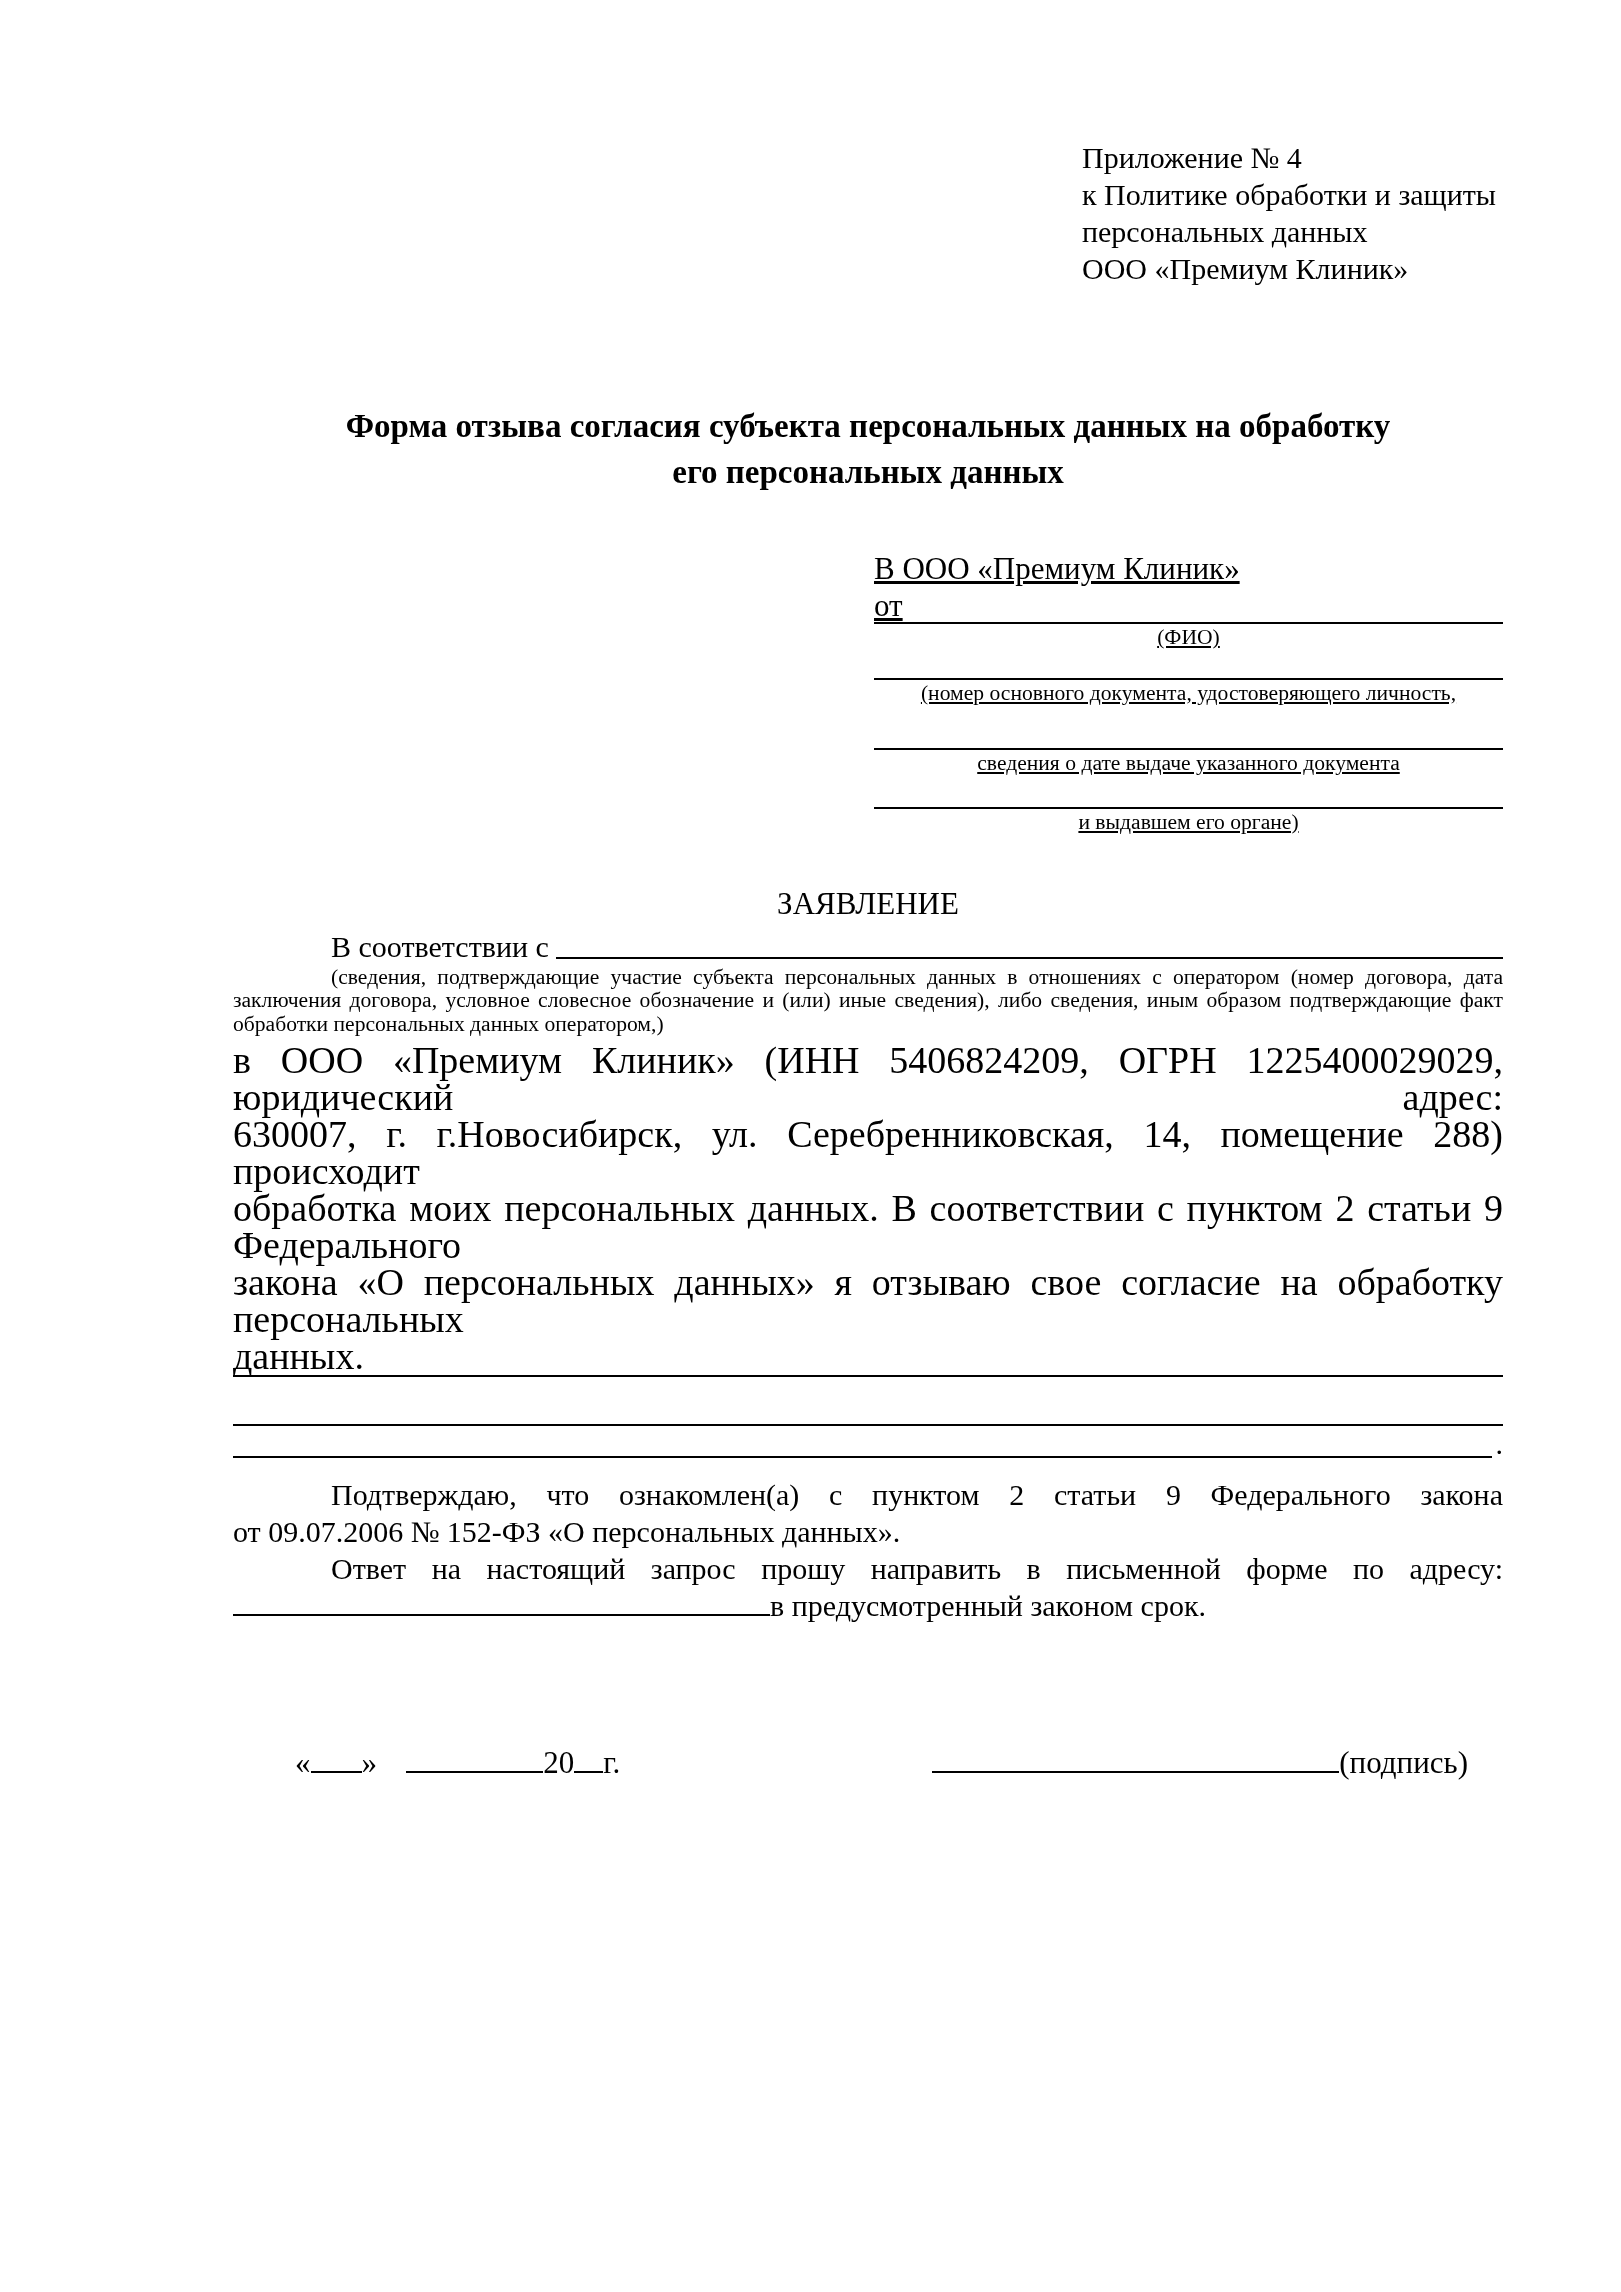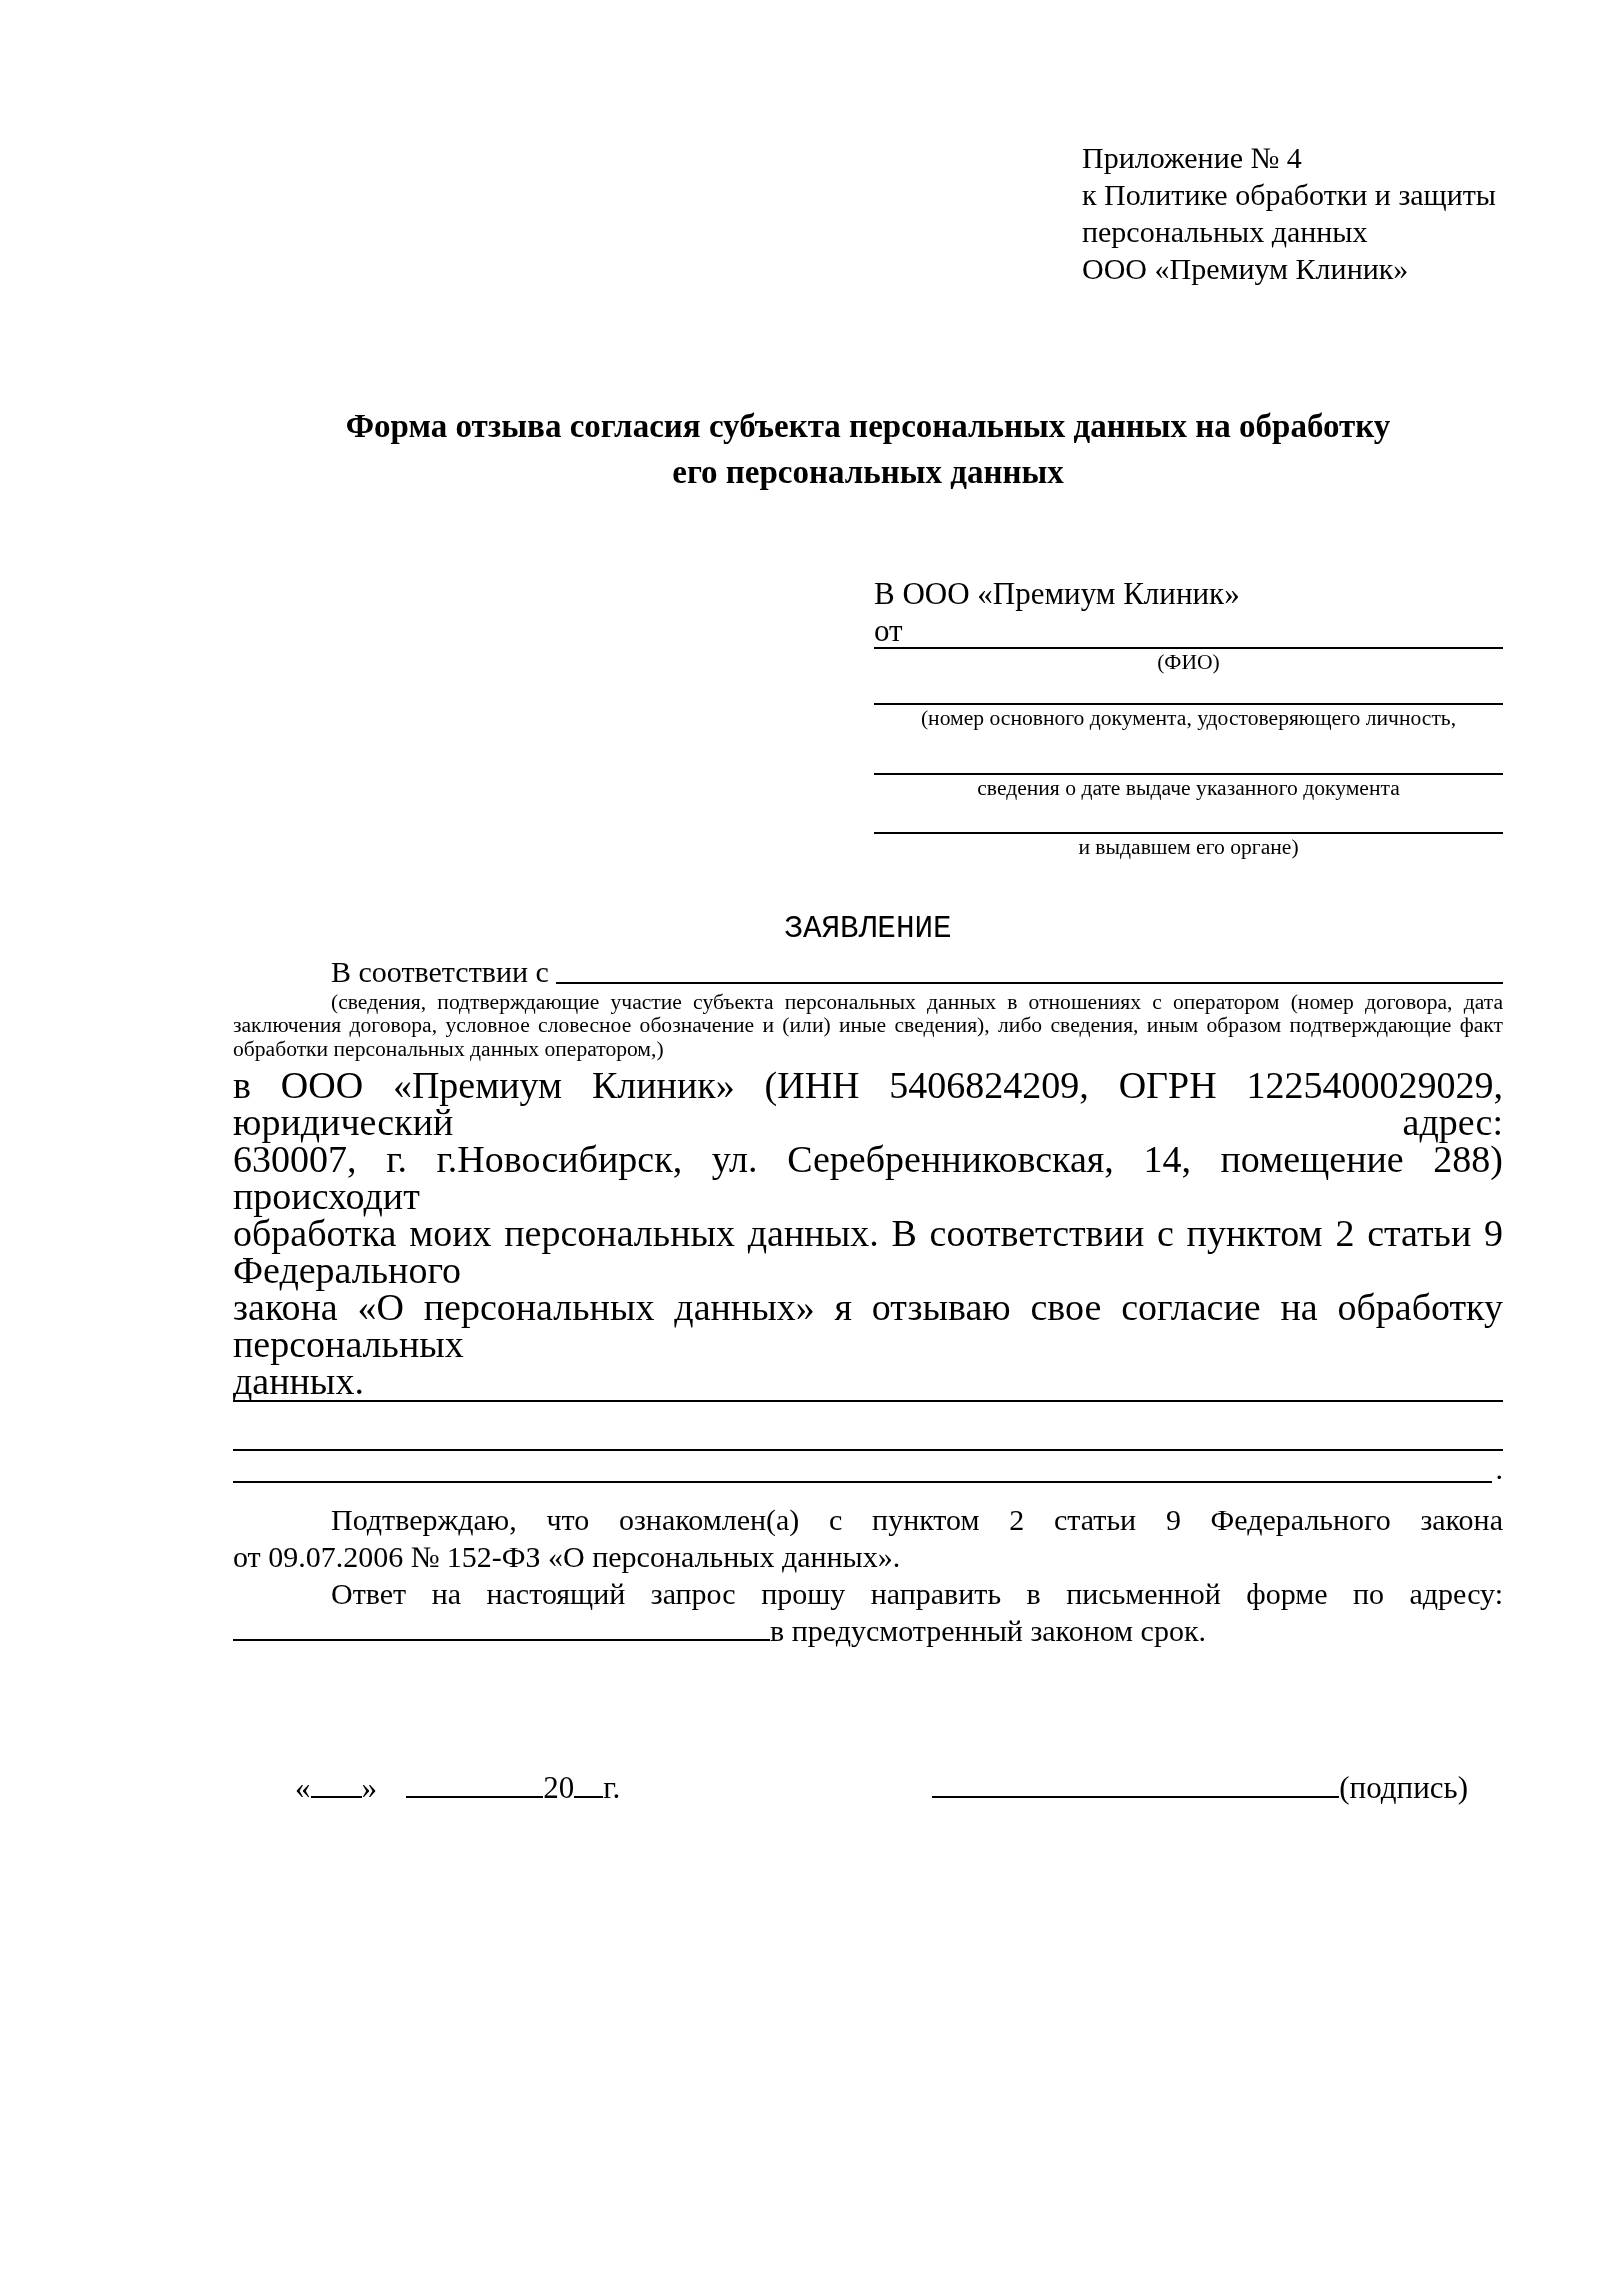--- a/index.html
+++ b/index.html
@@ -11,31 +11,31 @@
     color:#000000;
     font-family:"Liberation Serif", serif;
     overflow:hidden;
   }
   .content { position:absolute; left:233px; top:0; width:1270px; }
 
   .header-block { margin-top:139px; margin-left:849px; font-size:30px; line-height:37px; }
 
   .doc-title { margin-top:116px; text-align:center; font-weight:bold; font-size:33px; line-height:46px; }
 
-  .addressee { margin-top:78px; margin-left:641px; width:629px; }
+  .addressee { margin-top:53px; margin-left:641px; width:629px;text-decoration:underline; }
   .addr-to { font-size:31px; line-height:41px; }
   .addr-from { font-size:31px; line-height:33px; }
   .write-line { border-bottom:2.9px solid #000; }
   .wl-0 { height:2px; }
   .wl-1 { height:29px; }
   .wl-2 { height:44px; }
   .wl-3 { height:32px; }
   .caption { font-size:21.6px; line-height:26.5px; text-align:center; }
 
-  .statement-heading { margin-top:49px; text-align:center; font-size:31px; line-height:39px;font-family:Liberation Mono, monospace; }
+  .statement-heading { margin-top:49px; text-align:center; font-size:31px; line-height:39px; }
 
   .flex-row { display:flex; }
   .fill { flex:1 1 auto; border-bottom:2.9px solid #000; align-self:flex-end; margin-bottom:6.9px; }
 
   .intro-row { margin-top:3.9px; font-size:30px; line-height:39px; }
   .intro-row .prefix { margin-left:98px; white-space:pre; }
 
   .note { font-size:21.6px; line-height:23.5px; }
   .note-l0 { text-indent:98px; }
   .jline { text-align:justify; text-align-last:justify; }

